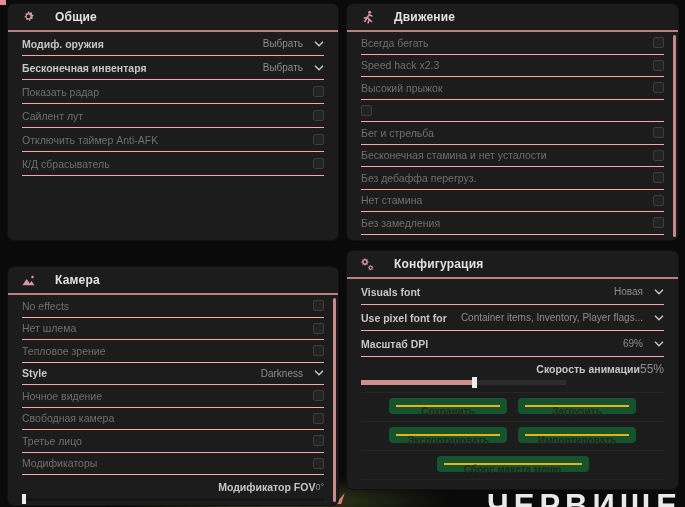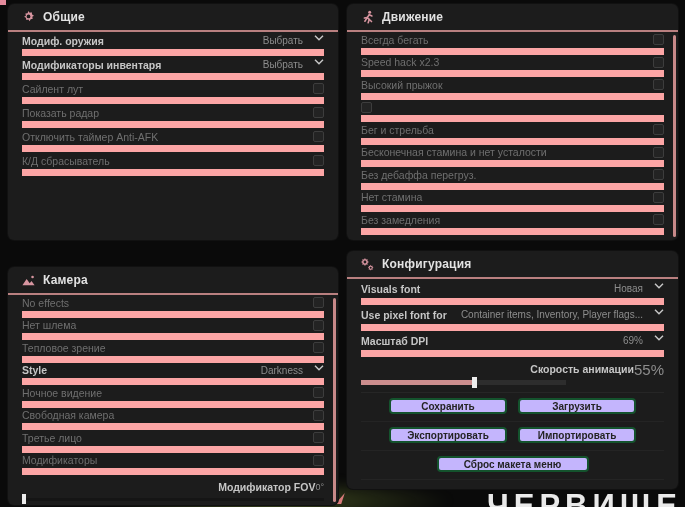--- a/index.html
+++ b/index.html
@@ -15,49 +15,49 @@
     border-left:6px solid transparent;border-bottom:11px solid #d97a7a;transform:skewX(-18deg)}
   .watermark{position:absolute;right:3px;bottom:-17px;font-size:31px;font-weight:700;
     letter-spacing:5px;color:#e9e9e9;white-space:nowrap}
 
   .panel{position:absolute;background:#1c1c1c;border-radius:6px;box-shadow:0 0 0 1px #111;z-index:2}
   .p-general{left:8px;top:4px;width:330px;height:236px}
   .p-movement{left:347px;top:4px;width:331px;height:236px}
   .p-camera{left:8px;top:267px;width:330px;height:238px}
   .p-config{left:347px;top:251px;width:331px;height:238px}
 
-  .phead{display:flex;align-items:center;gap:7px;height:20px;padding:13px 13px;
+  .phead{display:flex;align-items:center;gap:19px;height:20px;padding:13px 13px;
     border-bottom:2px solid #b98080;border-radius:6px 6px 0 0}
   .ptitle{font-size:12px;font-weight:700;color:#e2e2e2;letter-spacing:.2px}
   .hicon{width:15px;height:15px;flex:none}
 
   .rows{position:relative;padding:0 14px}
   .row{display:flex;align-items:center;justify-content:space-between;
-    border-bottom:7px solid #fca5a5;cursor:default}
+    border-bottom:1px solid #fca5a5;cursor:default}
   .r24{height:24px}.r22{height:22.5px}.r26{height:26px}
   .lbl{font-size:10.5px;color:#6f6f6f;white-space:nowrap}
   .lbl.bright{color:#c6c6c6;font-weight:700}
   .cb{width:11px;height:11px;border:1px solid #3d3d3d;border-radius:2px;background:#232323;flex:none}
-  .dd{display:flex;gap:11px;cursor:pointer}
+  .dd{display:flex;align-items:center;gap:11px;cursor:pointer}
   .ddval{font-size:10px;color:#8d8d8d;white-space:nowrap}
   .chev{width:10px;height:6px;flex:none}
 
   .srow{padding:4px 0 7px;border-bottom:1px solid #262626}
   .srow-top{display:flex;justify-content:flex-end;align-items:center;height:16px}
-  .sval{font-size:15px;color:#8d8d8d}
+  .sval{font-size:12px;color:#8d8d8d}
   .fval{font-size:9px;color:#8d8d8d}
   .track{position:relative;width:205px;height:5px;background:#2d2d2d;margin-top:3px}
   .track .fill{position:absolute;left:0;top:0;bottom:0;background:#cc8d8d}
   .knob{position:absolute;top:-3px;width:5px;height:11px;background:#ededed;margin-left:-2px}
   .fovtrack{width:100%;height:3px;background:#151515;margin-top:3px}
   .fovtrack .knob{top:-4px;height:10px;width:4px;margin-left:0}
 
   .btnrow{display:flex;justify-content:center;gap:11px;padding:5px 0 7px;
     border-bottom:1px solid #242424}
-  .pbtn{background:#c4b5fd;border:2px solid #14532d;border-radius:4px;color:#242424;
+  .pbtn{background:#eab308;border:7px solid #14532d;border-radius:4px;color:#242424;
     font-size:10px;font-weight:700;height:16px;line-height:13px;width:118px;
     font-family:"Liberation Sans",sans-serif;cursor:pointer}
   .pbtn.wide{width:152px}
 
   .scrollbar{position:absolute;right:2px;top:31px;bottom:3px;width:3px;
     border-radius:2px;background:#c88989}
 </style>
 </head>
 <body>
 
@@ -79,34 +79,34 @@
       <div class="row r24">
         <span class="lbl bright">Модиф. оружия</span>
         <span class="dd">
           <span class="ddval">Выбрать</span>
           <svg class="chev" viewBox="0 0 10 6">
               <path d="M1 .8 5 4.8 9 .8" stroke="#c9c9c9" stroke-width="1.4" fill="none"></path>
             </svg>
         </span>
       </div>
       <div class="row r24">
-        <span class="lbl bright">Модификаторы инвентаря</span>
+        <span class="lbl bright">Бесконечная инвентаря</span>
         <span class="dd">
           <span class="ddval">Выбрать</span>
           <svg class="chev" viewBox="0 0 10 6">
               <path d="M1 .8 5 4.8 9 .8" stroke="#c9c9c9" stroke-width="1.4" fill="none"></path>
             </svg>
         </span>
       </div>
       <div class="row r24">
+        <span class="lbl">Показать радар</span>
+        <span class="cb"></span>
+      </div>
+      <div class="row r24">
         <span class="lbl">Сайлент лут</span>
-        <span class="cb"></span>
-      </div>
-      <div class="row r24">
-        <span class="lbl">Показать радар</span>
         <span class="cb"></span>
       </div>
       <div class="row r24">
         <span class="lbl">Отключить таймер Anti-AFK</span>
         <span class="cb"></span>
       </div>
       <div class="row r24">
         <span class="lbl">К/Д сбрасыватель</span>
         <span class="cb"></span>
       </div>

